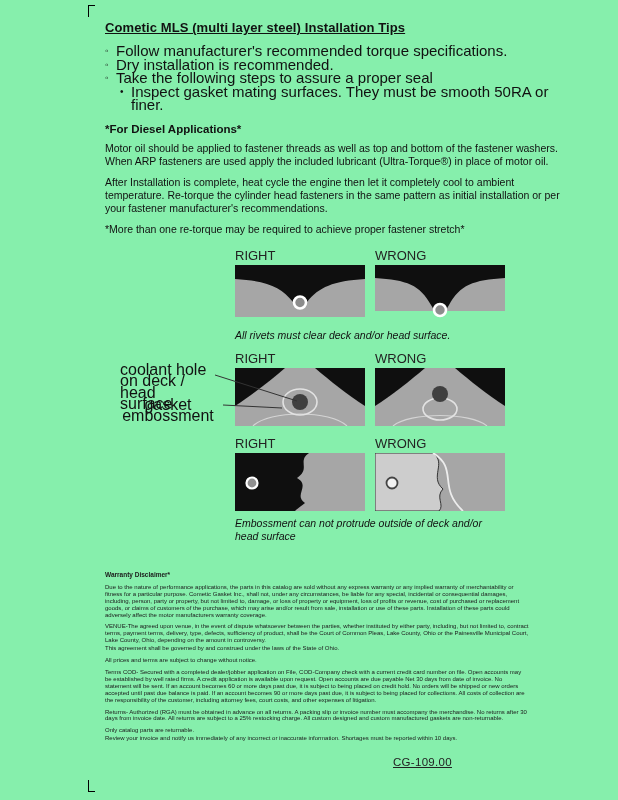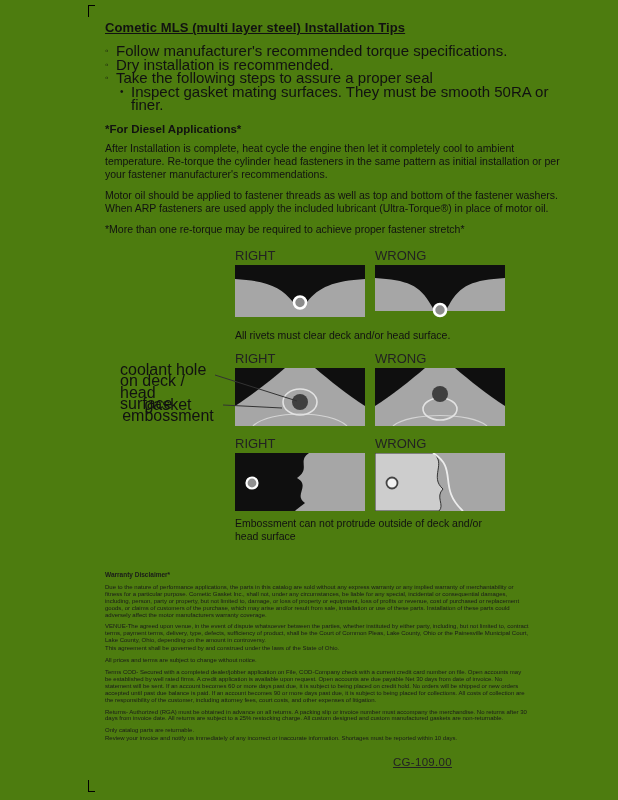--- a/index.html
+++ b/index.html
@@ -3,21 +3,21 @@
 <meta charset="utf-8">
 <style>
   * { box-sizing: border-box; margin: 0; padding: 0; }
   html, body { background: #ffffff; }
   body { font-family: "Liberation Sans", sans-serif; color: #111; }
   .page {
     position: relative;
     width: 618px;
     height: 800px;
     margin: 0 auto;
-    background: #4d7c0f;
+    background: #86efac;
     overflow: hidden;
   }
   .crop { position: absolute; left: 88px; width: 7px; height: 12px; border-left: 1px solid #000; }
   .crop.top { top: 5px; border-top: 1px solid #000; }
   .crop.bottom { top: 780px; border-bottom: 1px solid #000; }
 
   .content { position: absolute; left: 105px; top: 20px; width: 470px; }
 
   .title {
     font-size: 13px;
@@ -38,21 +38,21 @@
 
   .figures { margin-left: 130px; width: 270px; }
   .fig-row { margin-bottom: 10px; }
   .fig-row.rel { position: relative; }
   .fig-labels { display: flex; margin-bottom: 2px; }
   .fig-labels span { width: 130px; font-size: 13px; color: #222; }
   .fig-labels span + span { margin-left: 10px; }
   .panels { display: flex; }
   .panels svg { display: block; flex: none; }
   .panels svg + svg { margin-left: 10px; }
-  .fig-caption { font-size: 10.5px; margin-top: 6px; white-space: nowrap; }
+  .fig-caption { font-size: 10.5px; margin-top: 6px; white-space: nowrap; font-style: italic; }
   .fig-caption.wrap { white-space: normal; width: 255px; line-height: 13px; }
 
   .side-label { position: absolute; font-size: 16px; line-height: 11.5px; color: #111; }
   .lbl-coolant { left: -115px; top: 13px; width: 92px; }
   .lbl-emboss { left: -120px; top: 48px; width: 106px; text-align: center; }
   .connectors { position: absolute; left: -115px; top: 0; width: 190px; height: 80px; overflow: visible; pointer-events: none; }
 
   .disclaimer { position: absolute; left: 105px; top: 572px; width: 424px; font-size: 6px; line-height: 6.9px; color: #1a1a1a; }
   .disclaimer h3 { font-size: 6.5px; font-weight: 700; margin-bottom: 5px; }
   .disclaimer p { margin-bottom: 5px; }
@@ -79,22 +79,22 @@
       <span class="txt">Dry installation is recommended.</span>
     </div>
     <div class="bullet">
       <span class="txt">Take the following steps to assure a proper seal</span>
     </div>
     <div class="bullet sub">
       <span class="txt">Inspect gasket mating surfaces.  They must be smooth 50RA or finer.</span>
     </div>
 
     <h2 class="diesel-h">*For Diesel Applications*</h2>
+    <p class="para">Motor oil should be applied to fastener threads as well as top and bottom of the fastener washers. When ARP fasteners are used apply the included lubricant (Ultra-Torque®) in place of motor oil.</p>
     <p class="para">After Installation is complete, heat cycle the engine then let it completely cool to ambient temperature. Re-torque the cylinder head fasteners in the same pattern as initial installation or per your fastener manufacturer's recommendations.</p>
-    <p class="para">Motor oil should be applied to fastener threads as well as top and bottom of the fastener washers. When ARP fasteners are used apply the included lubricant (Ultra-Torque®) in place of motor oil.</p>
     <p class="para note">*More than one re-torque may be required to achieve proper fastener stretch*</p>
 
     <div class="figures">
 
       <div class="fig-row">
         <div class="fig-labels">
           <span>RIGHT</span>
           <span>WRONG</span>
         </div>
         <div class="panels">

